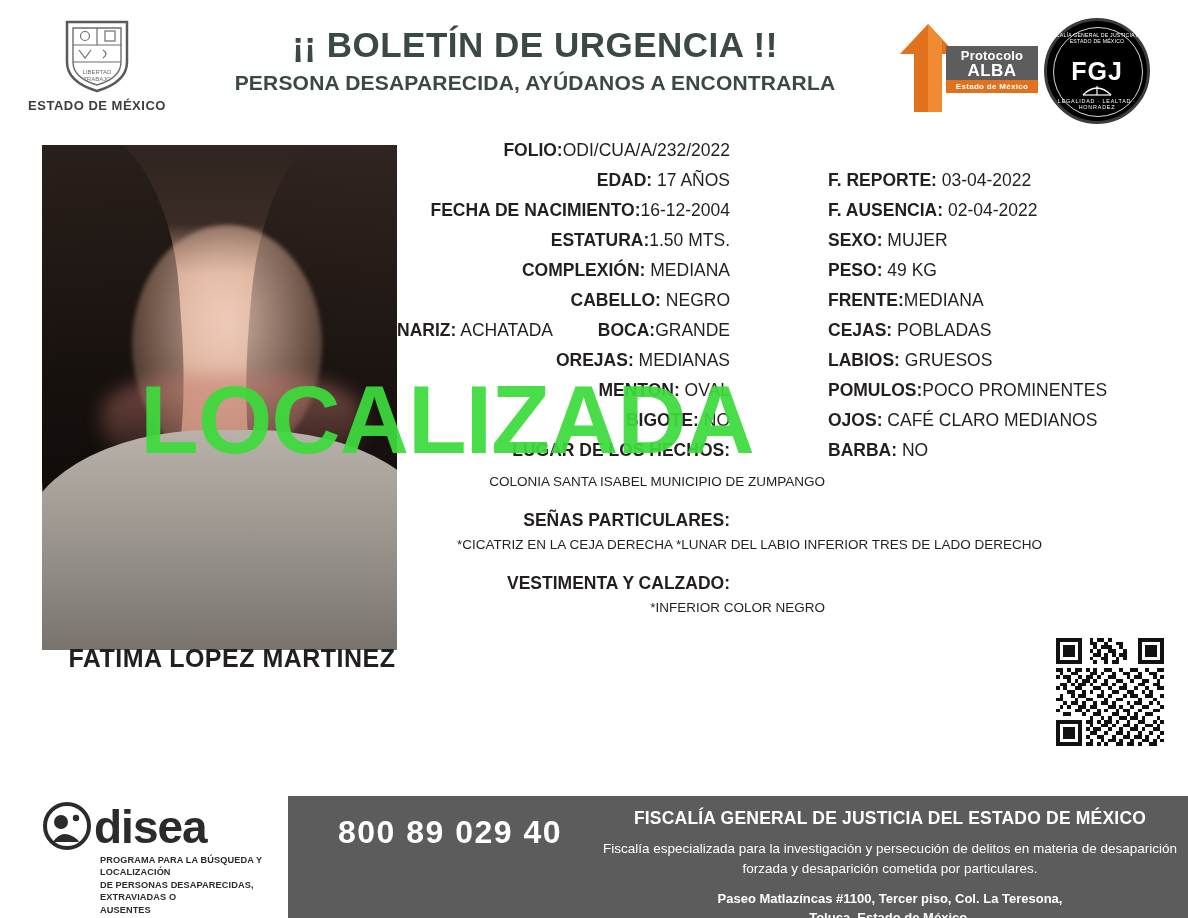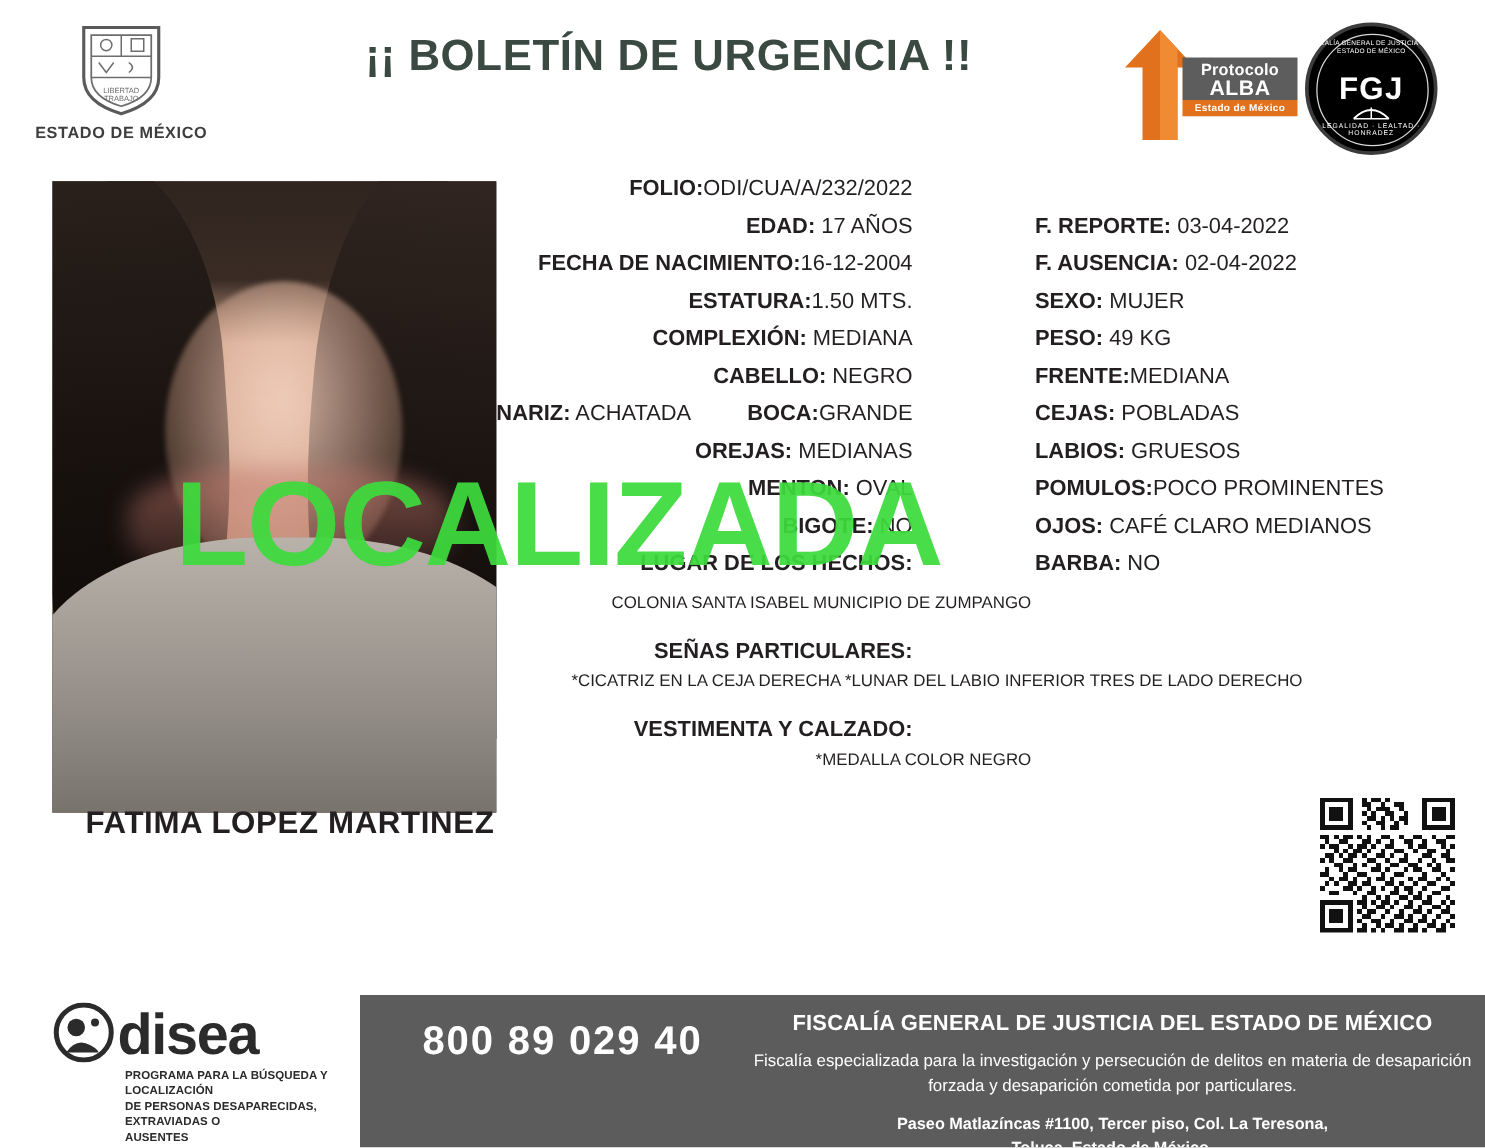--- a/index.html
+++ b/index.html
@@ -395,20 +395,21 @@
         <path d="M42 32 q6 4 0 8" fill="none" stroke="#6d6d6d" stroke-width="1.2"></path>
         <text x="36" y="56" font-size="6" text-anchor="middle" fill="#6d6d6d" font-family="Liberation Sans, sans-serif">LIBERTAD</text>
         <text x="36" y="63" font-size="6" text-anchor="middle" fill="#6d6d6d" font-family="Liberation Sans, sans-serif">TRABAJO</text>
       </svg>
     </div>
     <div class="crest-label">ESTADO DE MÉXICO</div>
   </div>
 
   <div class="header-titles">
     <div class="title-main">¡¡ BOLETÍN DE URGENCIA !!</div>
+    <div class="title-sub">PERSONA DESAPARECIDA, AYÚDANOS A ENCONTRARLA</div>
   </div>
 
   <div class="protocolo">
     <svg class="prot-arrow" viewBox="0 0 64 92">
       <path d="M30 2 L58 32 L44 32 L44 90 L16 90 L16 32 L2 32 Z" fill="#e2711d"></path>
       <path d="M30 2 L44 17 L44 90 L30 90 Z" fill="#f08a33"></path>
     </svg>
     <div class="prot-text">
       <div class="prot-band">
         <div class="prot-p">Protocolo</div>
@@ -513,21 +514,21 @@
     <span class="block-head">SEÑAS PARTICULARES:</span>
   </div>
   <div class="row" style="height:36px">
     <span class="block-body wide">*CICATRIZ EN LA CEJA  DERECHA  *LUNAR DEL LABIO INFERIOR TRES DE LADO DERECHO</span>
   </div>
 
   <div class="row" style="height:27px">
     <span class="block-head">VESTIMENTA Y CALZADO:</span>
   </div>
   <div class="row" style="height:30px">
-    <span class="block-body">*MEDALLA  COLOR NEGRO</span>
+    <span class="block-body">*INFERIOR  COLOR NEGRO</span>
   </div>
 </div>
 
 <div class="localizada">LOCALIZADA</div>
 
 <div class="qr">
   <svg viewBox="0 0 29 29" width="108" height="108" shape-rendering="crispEdges">
     <rect width="29" height="29" fill="#ffffff"></rect>
     <g fill="#111111">
       <path d="M0 0h7v7h-7z"></path>

